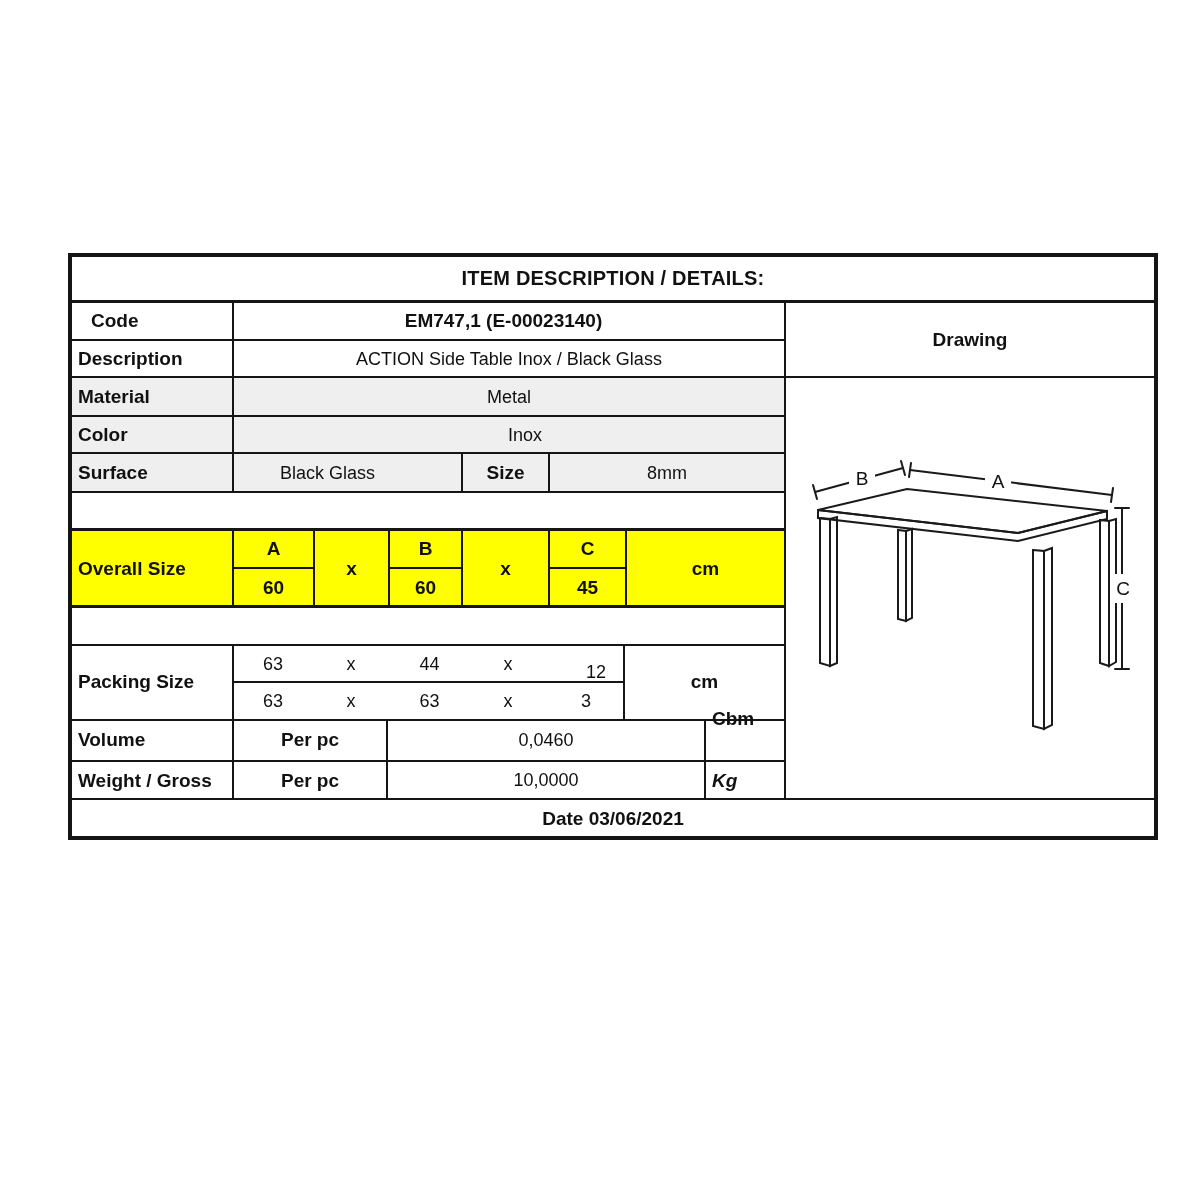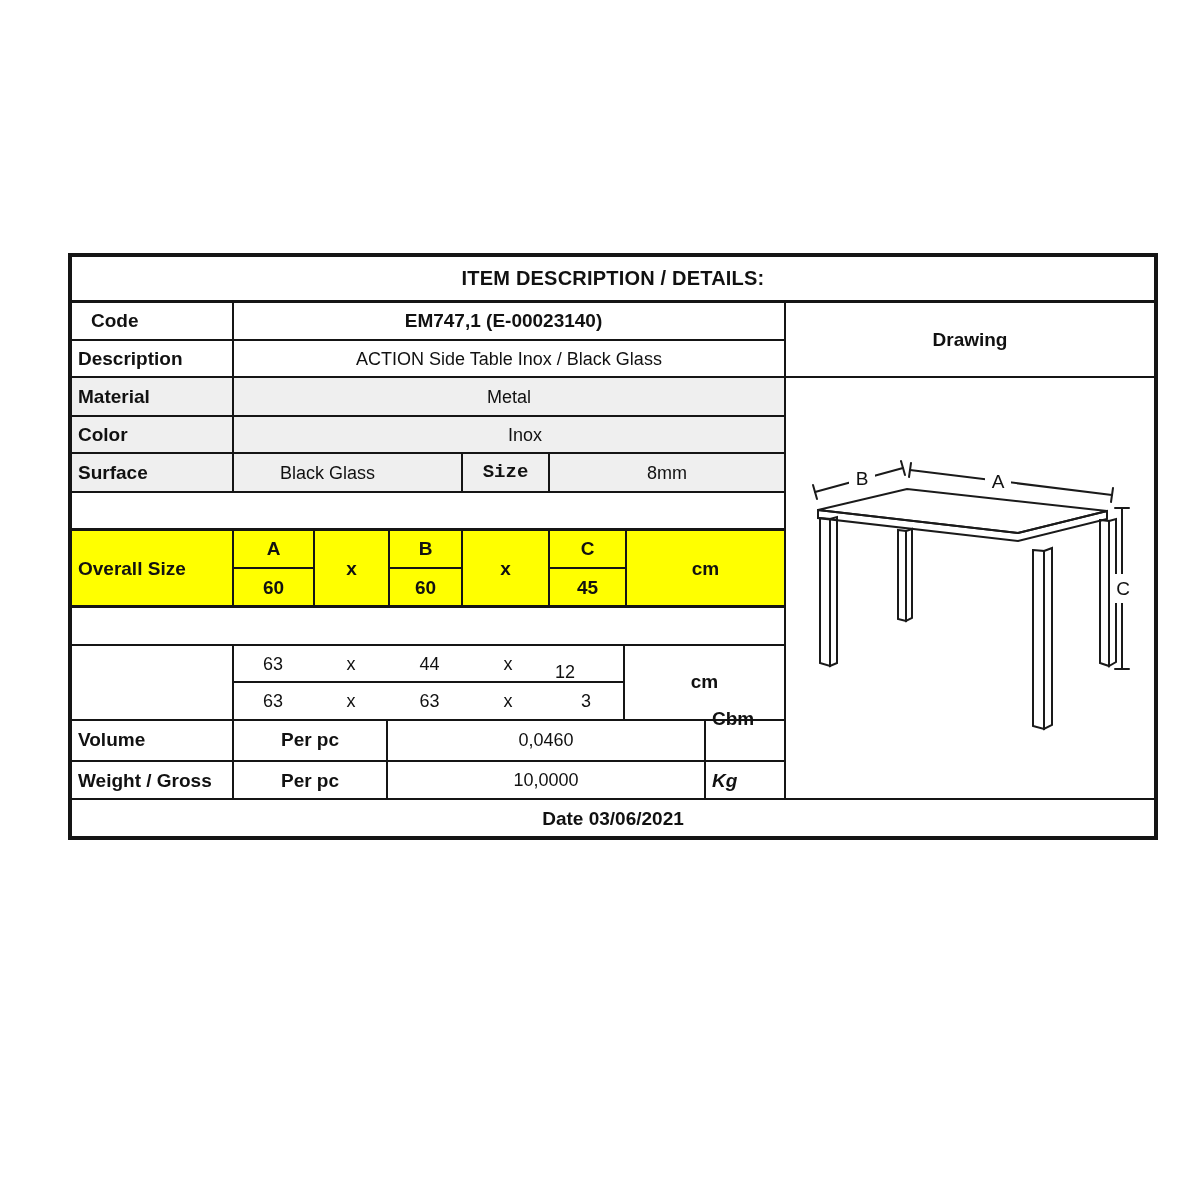--- a/index.html
+++ b/index.html
@@ -77,39 +77,40 @@
   <div class="cell" style="left:234px;top:341px;width:550px;height:35px;">ACTION Side Table Inox / Black Glass</div>
 
   <div class="cell b left" style="left:78px;top:378px;width:150px;height:37px;">Material</div>
   <div class="cell" style="left:234px;top:378px;width:550px;height:37px;">Metal</div>
 
   <div class="cell b left" style="left:78px;top:417px;width:150px;height:35px;">Color</div>
   <div class="cell" style="left:234px;top:417px;width:550px;height:35px;padding-left:16px;">Inox</div>
 
   <div class="cell b left" style="left:78px;top:454px;width:150px;height:37px;">Surface</div>
   <div class="cell" style="left:234px;top:454px;width:187px;height:37px;">Black Glass</div>
-  <div class="cell b" style="left:463px;top:454px;width:85px;height:37px;font-family:Liberation Mono, monospace;">Size</div>
+  <div class="cell b" style="left:463px;top:454px;width:85px;height:37px;">Size</div>
   <div class="cell" style="left:550px;top:454px;width:234px;height:37px;border-radius:6px;">8mm</div>
 
   <div class="cell b left" style="left:78px;top:528px;width:150px;height:80px;">Overall Size</div>
   <div class="cell b" style="left:234px;top:530px;width:79px;height:37px;">A</div>
   <div class="cell b" style="left:234px;top:569px;width:79px;height:36px;">60</div>
   <div class="cell b" style="left:315px;top:528px;width:73px;height:80px;">x</div>
   <div class="cell b" style="left:390px;top:530px;width:71px;height:37px;">B</div>
   <div class="cell b" style="left:390px;top:569px;width:71px;height:36px;">60</div>
   <div class="cell b" style="left:463px;top:528px;width:85px;height:80px;">x</div>
   <div class="cell b" style="left:550px;top:530px;width:75px;height:37px;">C</div>
   <div class="cell b" style="left:550px;top:569px;width:75px;height:36px;">45</div>
   <div class="cell b" style="left:627px;top:528px;width:157px;height:80px;">cm</div>
 
+  <div class="cell b left" style="left:78px;top:644px;width:150px;height:75px;">Packing Size</div>
   <div class="cell" style="left:234px;top:646px;width:78px;height:35px;">63</div>
   <div class="cell" style="left:312px;top:646px;width:78px;height:35px;">x</div>
   <div class="cell" style="left:390px;top:646px;width:79px;height:35px;">44</div>
   <div class="cell" style="left:469px;top:646px;width:78px;height:35px;">x</div>
-  <div class="cell" style="left:526px;top:646px;width:78px;height:51px;">12</div>
+  <div class="cell" style="left:557px;top:646px;width:78px;height:51px;">12</div>
   <div class="cell" style="left:234px;top:683px;width:78px;height:36px;">63</div>
   <div class="cell" style="left:312px;top:683px;width:78px;height:36px;">x</div>
   <div class="cell" style="left:390px;top:683px;width:79px;height:36px;">63</div>
   <div class="cell" style="left:469px;top:683px;width:78px;height:36px;">x</div>
   <div class="cell" style="left:547px;top:683px;width:78px;height:36px;">3</div>
   <div class="cell b" style="left:625px;top:644px;width:159px;height:75px;">cm</div>
 
   <div class="cell b left" style="left:78px;top:721px;width:150px;height:37px;">Volume</div>
   <div class="cell b" style="left:234px;top:721px;width:152px;height:37px;">Per pc</div>
   <div class="cell" style="left:388px;top:721px;width:316px;height:37px;">0,0460</div>

